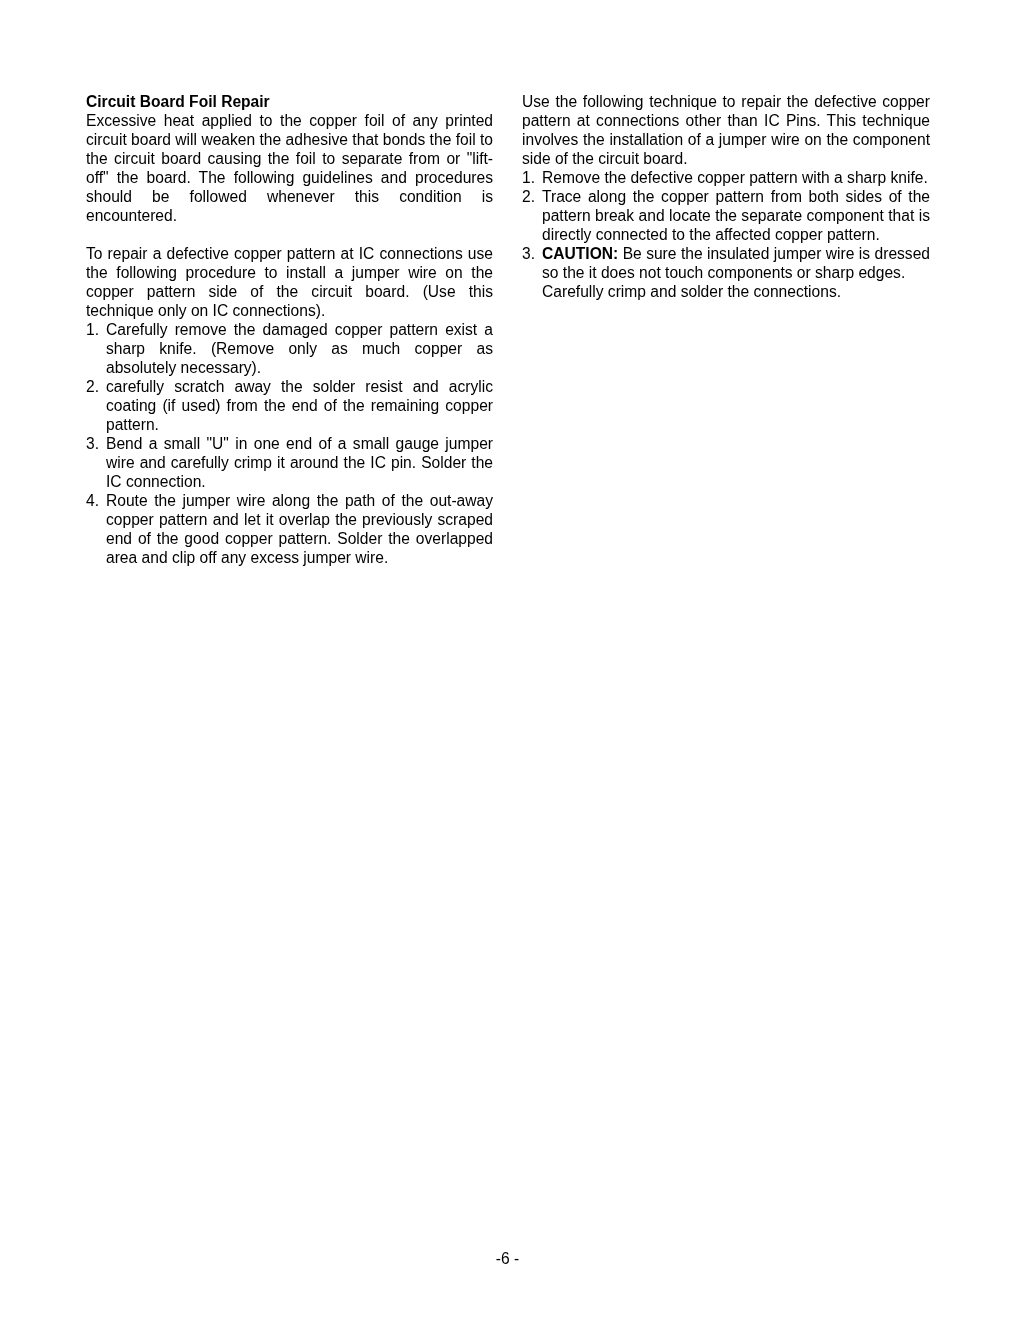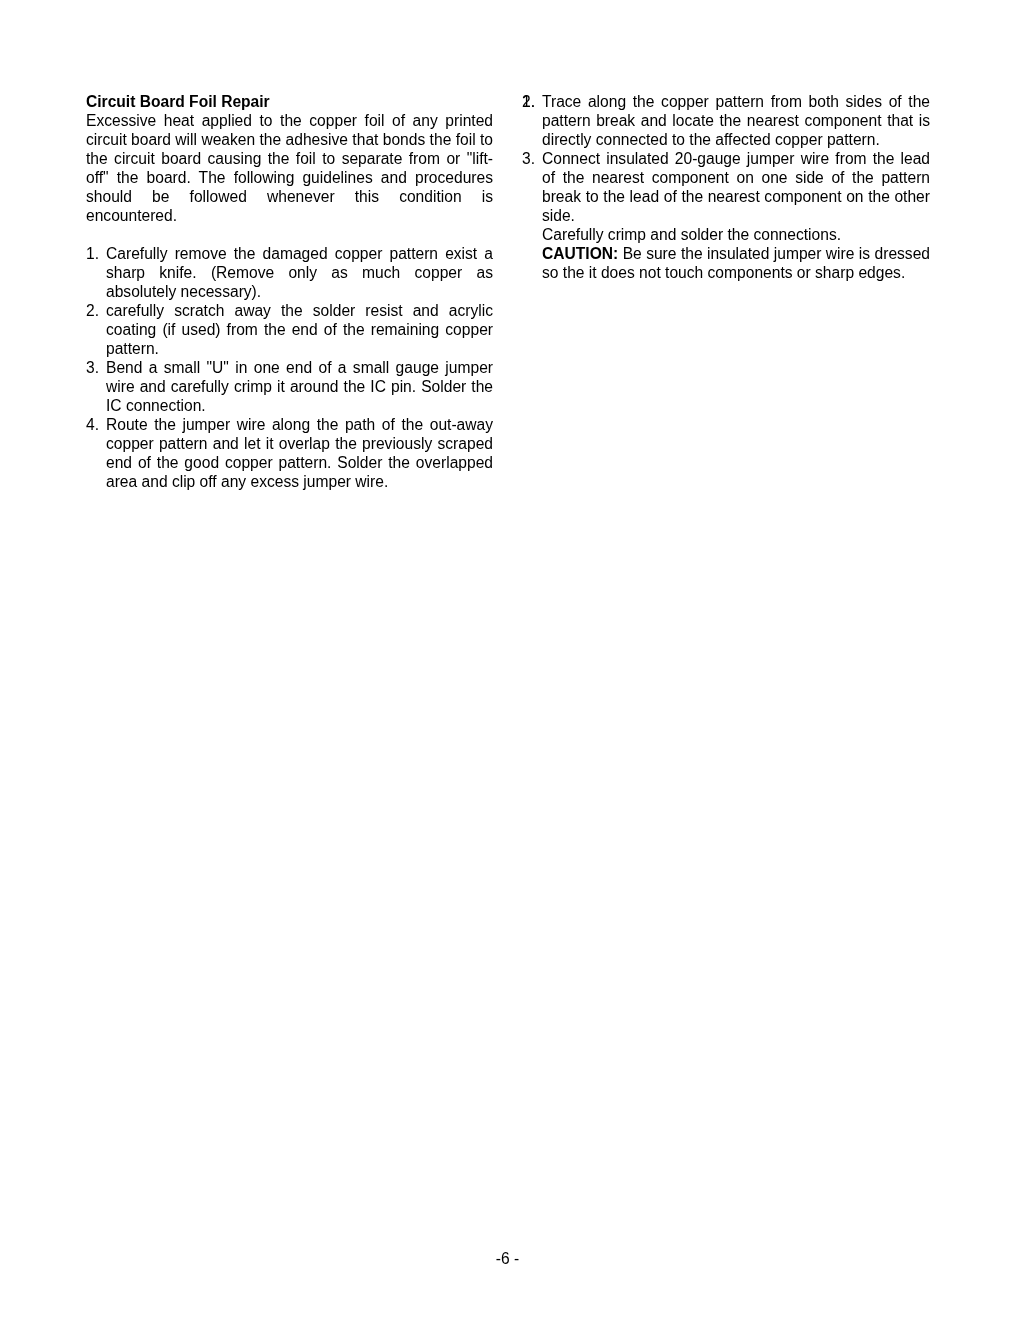--- a/index.html
+++ b/index.html
@@ -81,20 +81,21 @@
 <main class="doc">
   <div class="columns">
 
     <section class="col left">
       <div>
         <h2 class="head">Circuit Board Foil Repair</h2>
         <p class="body">Excessive heat applied to the copper foil of any printed circuit board will weaken the adhesive that bonds the foil to the circuit board causing the foil to separate from or "lift-off" the board. The following guidelines and procedures should be followed whenever this condition is encountered.</p>
       </div>
 
       <div class="gap-line">
+        <p class="body">To repair a defective copper pattern at IC connections use the following procedure to install a jumper wire on the copper pattern side of the circuit board. (Use this technique only on IC connections).</p>
 
         <ol class="steps gap-line">
           <li>
             <span class="num">1.</span>
             <p>Carefully remove the damaged copper pattern exist a sharp knife. (Remove only as much copper as absolutely necessary).</p>
           </li>
           <li>
             <span class="num">2.</span>
             <p>carefully scratch away the solder resist and acrylic coating (if used) from the end of the remaining copper pattern.</p>
           </li>
@@ -105,34 +106,35 @@
           <li>
             <span class="num">4.</span>
             <p>Route the jumper wire along the path of the out-away copper pattern and let it overlap the previously scraped end of the good copper pattern. Solder the overlapped area and clip off any excess jumper wire.</p>
           </li>
         </ol>
       </div>
     </section>
 
     <section class="col right">
       <div>
+        <p class="body">Use the following technique to repair the defective copper pattern at connections other than IC Pins. This technique involves the installation of a jumper wire on the component side of the circuit board.</p>
 
         <ol class="steps">
           <li>
             <span class="num">1.</span>
+            <p>Remove the defective copper pattern with a sharp knife.</p>
           </li>
           <li>
             <span class="num">2.</span>
-            <p>Trace along the copper pattern from both sides of the pattern break and locate the nearest component that is directly connected to the affected copper pattern.</p>
+            <p>Trace along the copper pattern from both sides of the pattern break and locate the separate component that is directly connected to the affected copper pattern.</p>
           </li>
           <li>
             <span class="num">3.</span>
-            <p>Connect insulated 20-gauge jumper wire from the lead of the nearest component on one side of the pattern break to the lead of the nearest component on the other side.</p>
+            <p><span class="caution-label">CAUTION:</span> <span>Be sure the insulated jumper wire is dressed so the it does not touch components or sharp edges.</span></p>
             <p>Carefully crimp and solder the connections.</p>
-            <p><span class="caution-label">CAUTION:</span> <span>Be sure the insulated jumper wire is dressed so the it does not touch components or sharp edges.</span></p>
           </li>
         </ol>
       </div>
     </section>
 
   </div>
 
   <footer class="pageno">-6 -</footer>
 </main>
 

